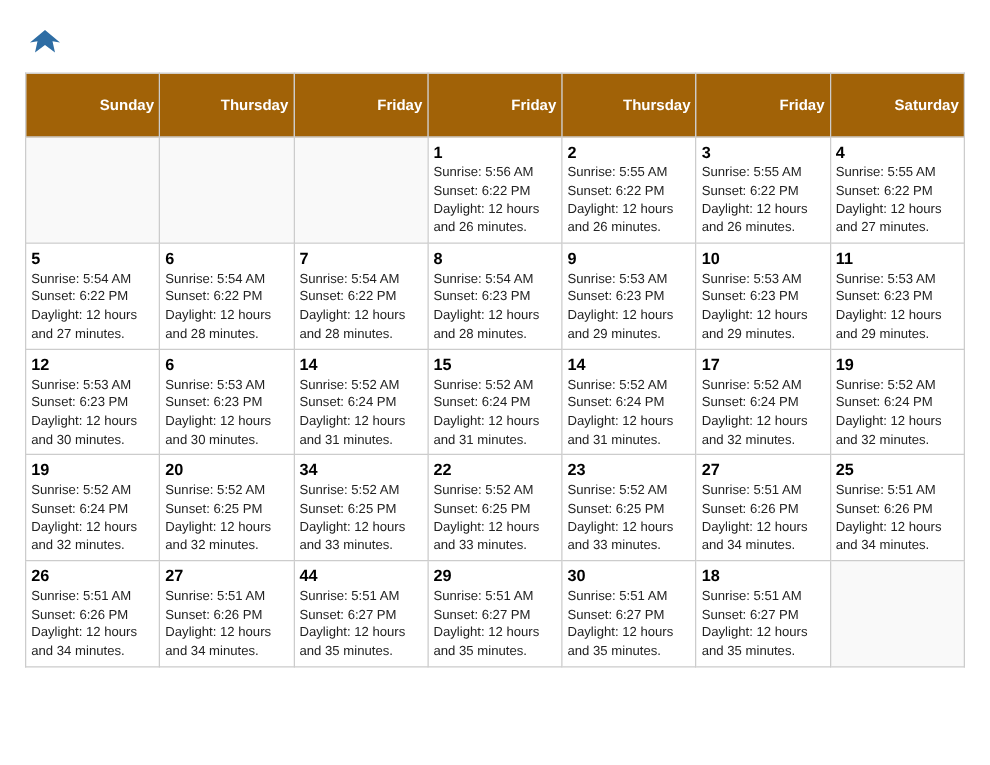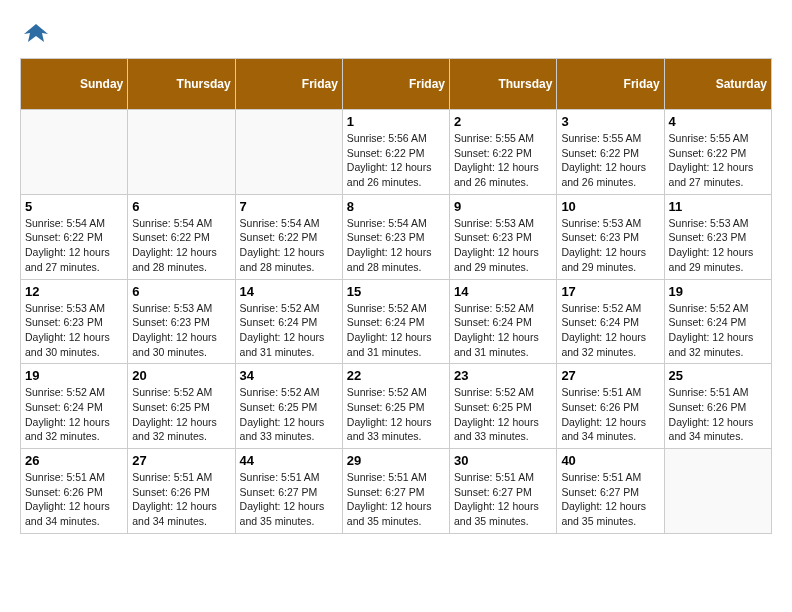--- a/index.html
+++ b/index.html
@@ -318,21 +318,21 @@
 and 35 minutes.</div>
         </td>
         <td>
           <span class="day-num">30</span>
           <div class="day-info" style="white-space: pre-line;">Sunrise: 5:51 AM
 Sunset: 6:27 PM
 Daylight: 12 hours
 and 35 minutes.</div>
         </td>
         <td>
-          <span class="day-num">40</span>
+          <span class="day-num">18</span>
           <div class="day-info" style="white-space: pre-line;">Sunrise: 5:51 AM
 Sunset: 6:27 PM
 Daylight: 12 hours
 and 35 minutes.</div>
         </td>
         <td class="empty"></td>
       </tr>
     </tbody>
 </table>
 

